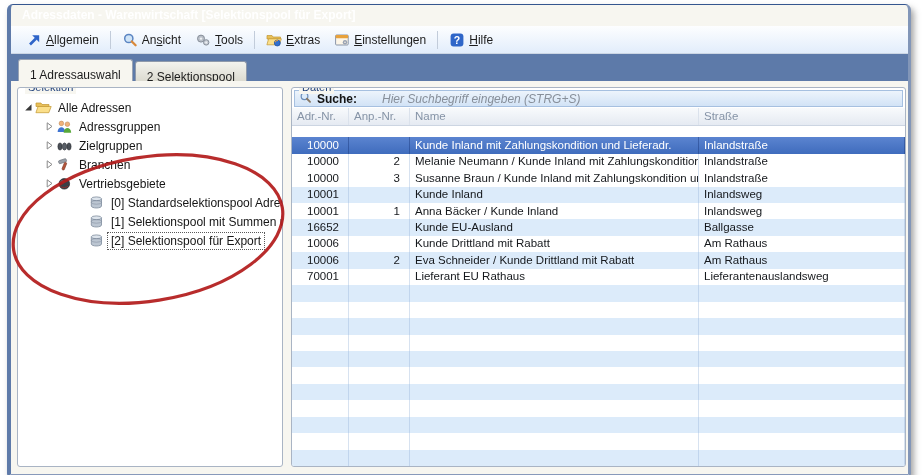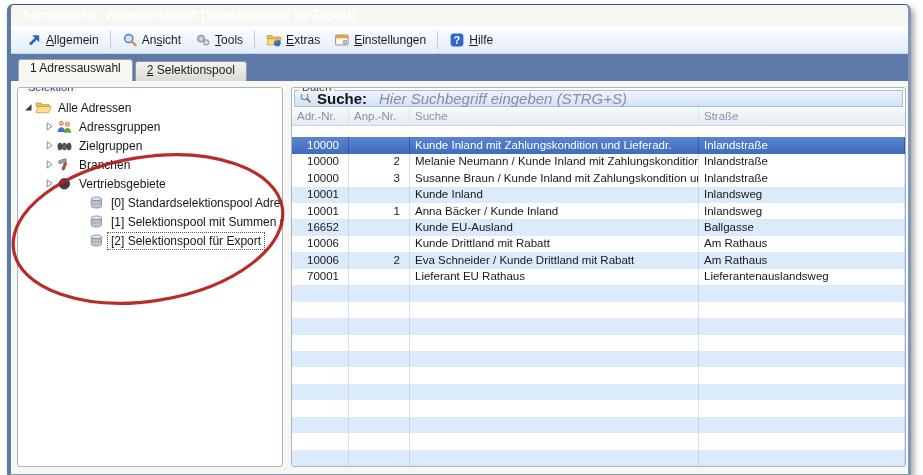--- a/index.html
+++ b/index.html
@@ -35,21 +35,21 @@
   .menu-item svg{flex:none;}
   .menu-sep{width:1px;height:18px;background:#c2ccda;margin:0 4px;flex:none;}
   u{text-decoration:underline;}
   
   .tabstrip{
     height:27px;flex:none;background:#5d7aa9;
     display:flex;align-items:flex-end;padding-left:7px;
   }
   .tab{
     box-sizing:border-box;font-size:12px;color:#1c1c1c;
-    padding:1px 11px 2px;margin-right:2px;white-space:nowrap;
+    padding:8px 11px 2px;margin-right:2px;white-space:nowrap;
     border:1px solid #8e99ab;border-bottom:none;border-radius:3px 3px 0 0;
     background:linear-gradient(#f3f3ee,#dcdbd1);height:20px;cursor:default;
   }
   .tab.active{background:#f7f6f0;height:22px;border-color:#99a3b4;}
   
   .content{flex:1;position:relative;background:#f7f6f0;}
   .groupbox{position:absolute;box-sizing:border-box;border:1px solid #a9b4c4;border-radius:3px;background:#fff;}
   .gb-label{position:absolute;top:-7px;left:7px;font-size:11px;line-height:13px;color:#25457e;background:#f7f6f0;padding:0 3px;white-space:nowrap;}
   #gb-selektion{left:6px;top:6px;width:266px;bottom:7px;overflow:hidden;}
   #gb-daten{left:280px;top:6px;right:2px;bottom:7px;display:flex;flex-direction:column;overflow:hidden;}
@@ -59,24 +59,24 @@
   .indent0{padding-left:4px;}.indent1{padding-left:25px;}.indent2{padding-left:57px;}
   .expander{width:13px;height:13px;flex:none;}
   .tree-icon{width:17px;height:15px;flex:none;margin-right:2px;}
   .tree-label{padding:1px 3px;border:1px solid transparent;}
   .tree-label.selected{border:1px dotted #5a5a5a;}
   
   .search-bar{
     margin:2px 2px 0 2px;height:17px;flex:none;box-sizing:border-box;
     background:linear-gradient(#edf4fc,#d2e3f6);
     border:1px solid #a6c0e0;display:flex;align-items:center;
-    padding-left:4px;font-size:15px;cursor:text;
+    padding-left:4px;font-size:12px;cursor:text;
   }
   .search-label{font-weight:bold;color:#141414;margin-left:5px;}
-  .search-placeholder{font-style:italic;color:#878f9a;margin-left:12px;}
+  .search-placeholder{font-style:italic;color:#878f9a;margin-left:25px;}
   
   .thead{display:flex;height:17px;flex:none;margin-top:1px;
     background:linear-gradient(#f8fafc,#e5eaf2);border-bottom:1px solid #ccd5e2;}
   .th{box-sizing:border-box;font-size:11.5px;color:#8593a6;padding:2px 5px 11px;
     border-right:1px solid #dbe2ec;white-space:nowrap;overflow:hidden;cursor:default;}
   .col-adr{width:57px;}.col-anp{width:61px;}.col-name{width:289px;}.col-str{flex:1;border-right:none;}
   .tbody{flex:1;overflow:hidden;display:flex;flex-direction:column;justify-content:flex-end;}
   .tr{display:flex;height:16.45px;flex:none;color:#15181c;}
   .tr.white{background:#ffffff;}
   .tr.alt{background:#dcebfa;}
@@ -282,21 +282,21 @@
                 <line x1="9.8" y1="9.5" x2="13.6" y2="13.3" stroke="#8a7a66" stroke-width="2.3" stroke-linecap="round"></line>
               </svg>
             </span></span>
         <span class="search-label">Suche:</span>
         <span class="search-placeholder">Hier Suchbegriff eingeben (STRG+S)</span>
       </div>
 
       <div class="thead">
           <div class="th col-adr">Adr.-Nr.</div>
           <div class="th col-anp">Anp.-Nr.</div>
-          <div class="th col-name">Suche</div>
+          <div class="th col-name">Name</div>
           <div class="th col-str">Straße</div>
         </div>
       <div class="tbody">
           <div class="tr sel">
             <div class="td num col-adr">10000</div>
             <div class="td num col-anp"></div>
             <div class="td col-name">Kunde Inland mit Zahlungskondition und Lieferadr.</div>
             <div class="td col-str">Inlandstraße</div>
           </div>
           <div class="tr white">

